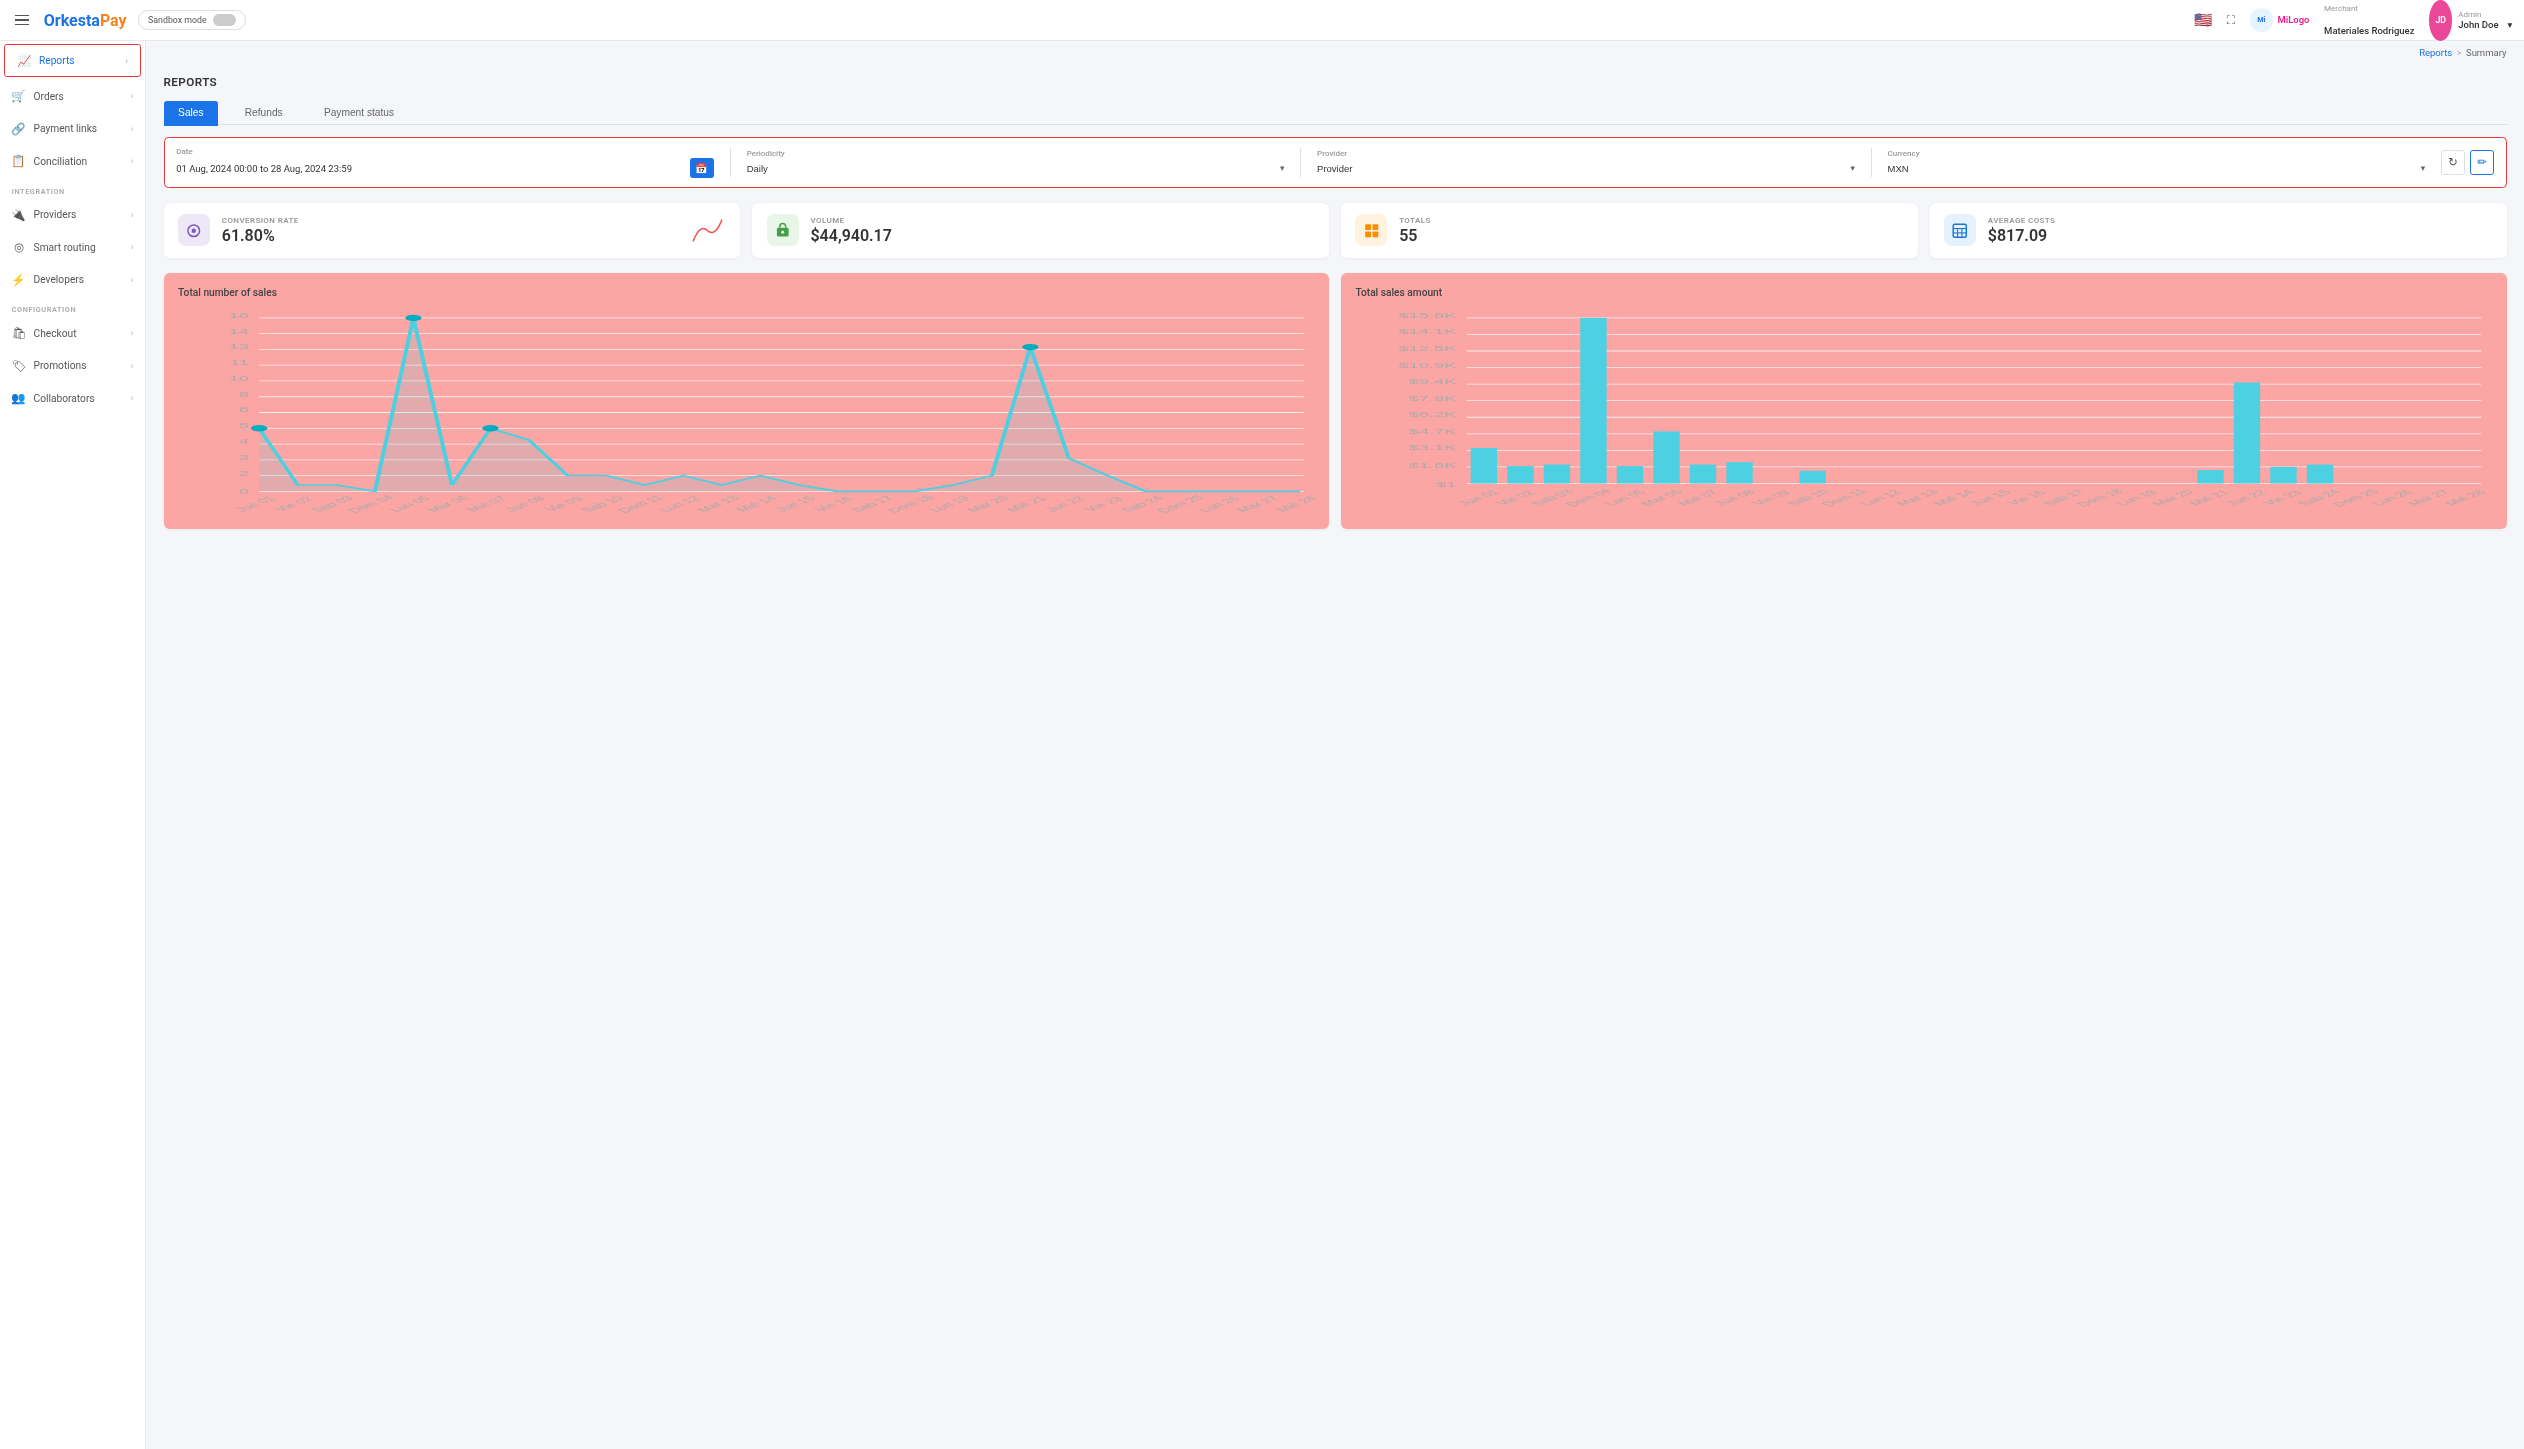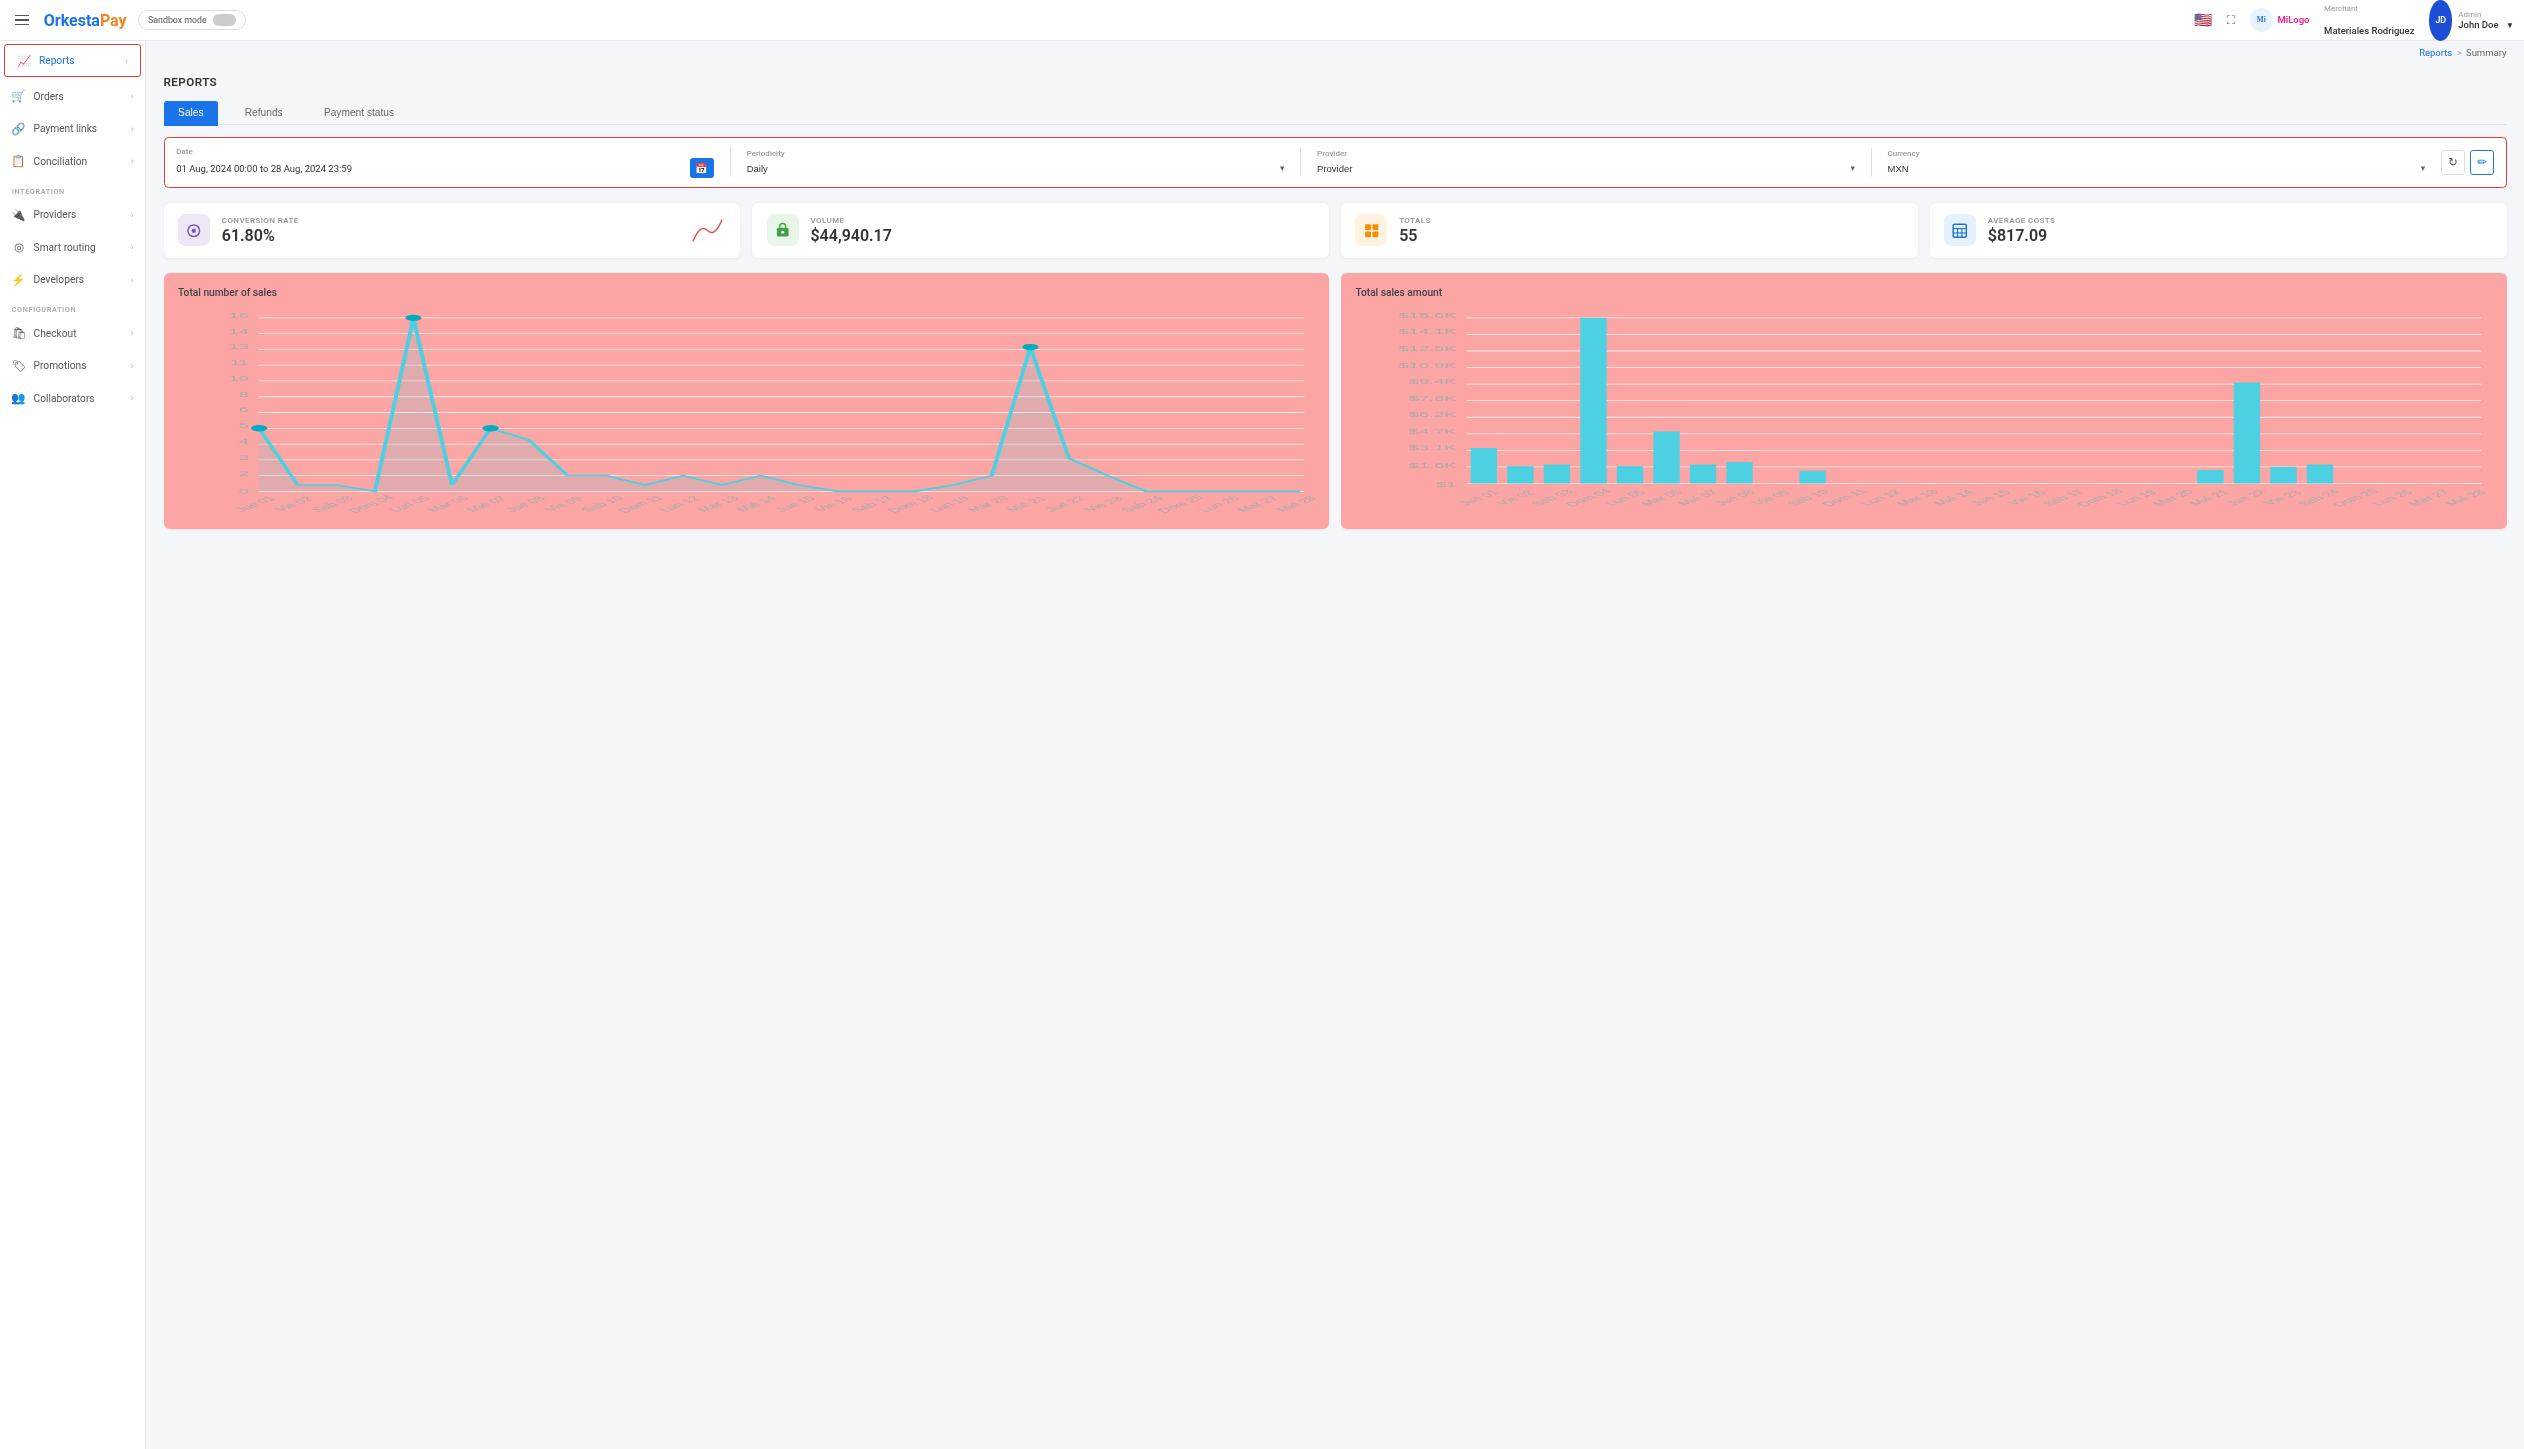--- a/index.html
+++ b/index.html
@@ -23,26 +23,26 @@
     .logo-orkesta { color: #1a73e8; }
     .logo-pay { color: #f4831f; }
     .hamburger-btn { background: none; border: none; cursor: pointer; padding: 2.9px; display: flex; flex-direction: column; gap: 2.9px; }
     .hamburger-btn span { display: block; width: 14.6px; height: 1.5px; background: #555; }
     .sandbox-toggle { display: flex; align-items: center; gap: 5.8px; border: 0.7px solid #ddd; border-radius: 14.6px; padding: 2.9px 8.8px; font-size: 8.8px; color: #555; background: #fff; cursor: pointer; }
     .toggle-switch { width: 23.4px; height: 11.7px; background: #ccc; border-radius: 5.8px; position: relative; }
     .top-nav-right { display: flex; align-items: center; gap: 14.6px; }
     .flag-icon { font-size: 14.6px; cursor: pointer; }
     .fullscreen-btn { background: none; border: none; cursor: pointer; font-size: 11.7px; color: #555; }
     .merchant-logo { display: flex; align-items: center; gap: 4.4px; color: #555; font-size: 9.5px; }
-    .merchant-logo-circle { width: 23.4px; height: 23.4px; background: #e8f4fd; border-radius: 50%; display: flex; align-items: center; justify-content: center; font-size: 7.3px; color: #1a73e8; font-weight: bold; font-family: Liberation Serif, serif; }
+    .merchant-logo-circle { width: 23.4px; height: 23.4px; background: #e8f4fd; border-radius: 50%; display: flex; align-items: center; justify-content: center; font-size: 7.3px; color: #1a73e8; font-weight: bold; }
     .merchant-info { display: flex; flex-direction: column; gap: 12px; }
     .merchant-label { font-size: 8px; color: #999; }
     .merchant-name { font-size: 9.5px; color: #333; font-weight: 500; }
     .admin-info { display: flex; align-items: center; gap: 5.8px; cursor: pointer; }
-    .admin-avatar { width: 23.4px; height: 41px; background: #1d4ed8; border-radius: 50%; display: flex; align-items: center; justify-content: center; color: #fff; font-size: 8.8px; font-weight: 600; }
+    .admin-avatar { width: 23.4px; height: 41px; background: #ec4899; border-radius: 50%; display: flex; align-items: center; justify-content: center; color: #fff; font-size: 8.8px; font-weight: 600; }
     .admin-text { display: flex; flex-direction: column; }
     .admin-label { font-size: 8px; color: #999; }
     .admin-name { font-size: 9.5px; color: #333; font-weight: 500; display: flex; align-items: center; gap: 9px; }
 
     
     .main-layout { display: flex; flex: 1; overflow: hidden; }
 
     
     .sidebar {
       width: 146px;

